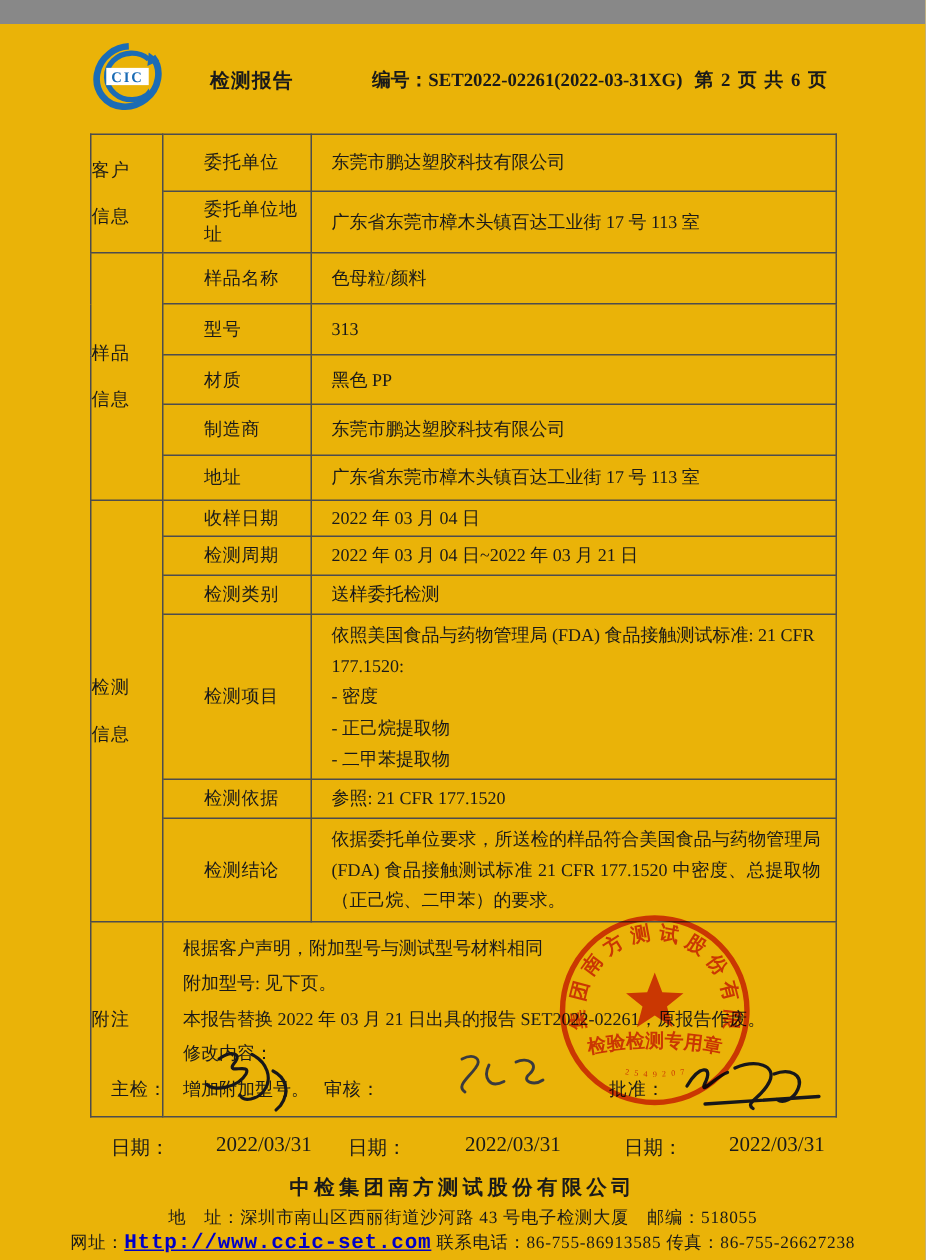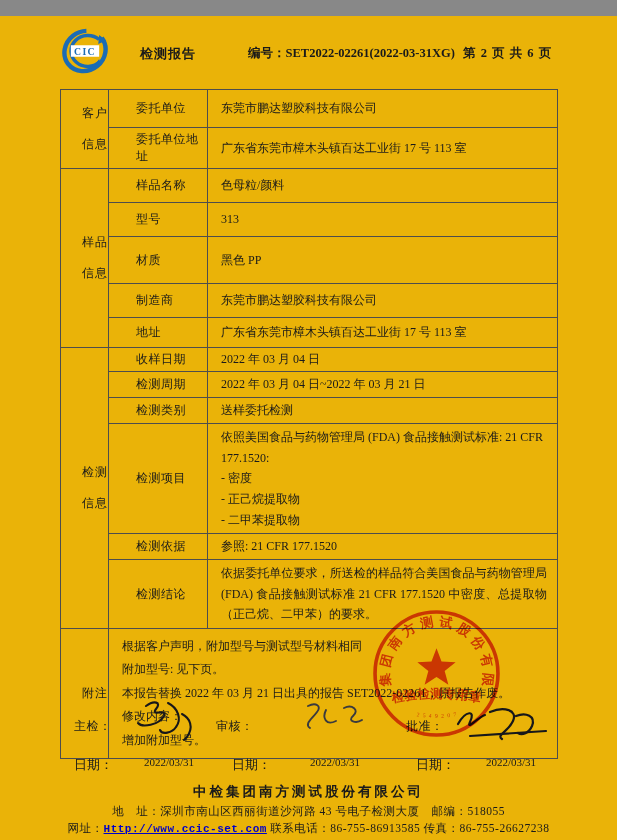--- a/index.html
+++ b/index.html
@@ -8,44 +8,44 @@
 
   
   .hdr-logo { position:absolute; left:60px; top:12px; }
   .hdr-title { position:absolute; left:140px; top:29px; font-size:13px; font-weight:bold; letter-spacing:1px; }
   .hdr-no { position:absolute; left:248px; top:29px; font-size:12.5px; font-weight:bold; }
   .hdr-page { position:absolute; left:463px; top:29px; font-size:12.5px; font-weight:bold; letter-spacing:1px; }
 
   
   table.report { position:absolute; left:60px; top:73px; width:497px; border-collapse:collapse; table-layout:fixed; }
   table.report td { border:1px solid #4d4d4d; font-size:12px; vertical-align:middle; }
-  td.sec { width:48px; text-align:right; white-space:pre-line; line-height:2.6; letter-spacing:1px; }
+  td.sec { width:48px; text-align:left; white-space:pre-line; line-height:2.6; letter-spacing:1px; }
   td.lbl { width:99px; padding:3px 4px 3px 27px; letter-spacing:0.5px; }
   td.val { width:350px; padding:3px 10px 3px 13px; }
   .multiline { white-space:pre-line; line-height:1.72; }
   .just { text-align:justify; line-height:1.72; }
-  tr.h38{height:38px} tr.h27{height:27px} tr.h34{height:34px} tr.h33{height:47px} tr.h30{height:30px}
+  tr.h38{height:38px} tr.h27{height:27px} tr.h34{height:34px} tr.h33{height:33px} tr.h30{height:30px}
   tr.h24{height:24px} tr.h26{height:26px} tr.h100{height:100px} tr.h48{height:48px} tr.h114{height:114px}
   td.notes-val { padding:6px 10px 6px 13px; white-space:pre-line; line-height:1.95; vertical-align:middle; }
 
   
   .sig-area { position:absolute; left:60px; top:678px; width:497px; height:95px; }
   .sig-label { position:absolute; font-size:12px; letter-spacing:0.5px; }
   .sig-svg { position:absolute; }
   .date-label { position:absolute; font-size:13px; top:62px; }
-  .date-val { position:absolute; font-size:11px; top:62px; }
+  .date-val { position:absolute; font-size:14px; top:62px; }
 
   
   .stamp { position:absolute; left:371px; top:592px; width:131px; height:131px; opacity:0.9; mix-blend-mode:multiply; z-index:5; pointer-events:none; }
 
   
   .footer { position:absolute; left:0; top:767px; width:617px; text-align:center; }
   .footer-company { font-size:13.5px; font-weight:bold; letter-spacing:3px; }
   .footer-line { font-size:11.5px; margin-top:2.5px; letter-spacing:0.5px;text-align:center; }
-  .footer-url { font-family:"Liberation Mono","DejaVu Sans Mono",monospace; font-weight:bold; color:#0000c8; text-decoration:underline; font-size:11px; }
+  .footer-url { font-family:"Liberation Mono","DejaVu Sans Mono",monospace; font-weight:bold; color:#0000c8; text-decoration:underline; font-size:14px; }
   a { color:#0000c8; }
 </style>
 </head>
 <body>
 
 <div class="page">
 
   <div class="hdr-logo">
     <svg width="50" height="46" viewBox="0 0 56 52">
       <ellipse cx="28" cy="26" rx="24" ry="22" fill="none" stroke="#1b6cb5" stroke-width="5" stroke-dasharray="124 22" transform="rotate(-38 28 26)"></ellipse>

